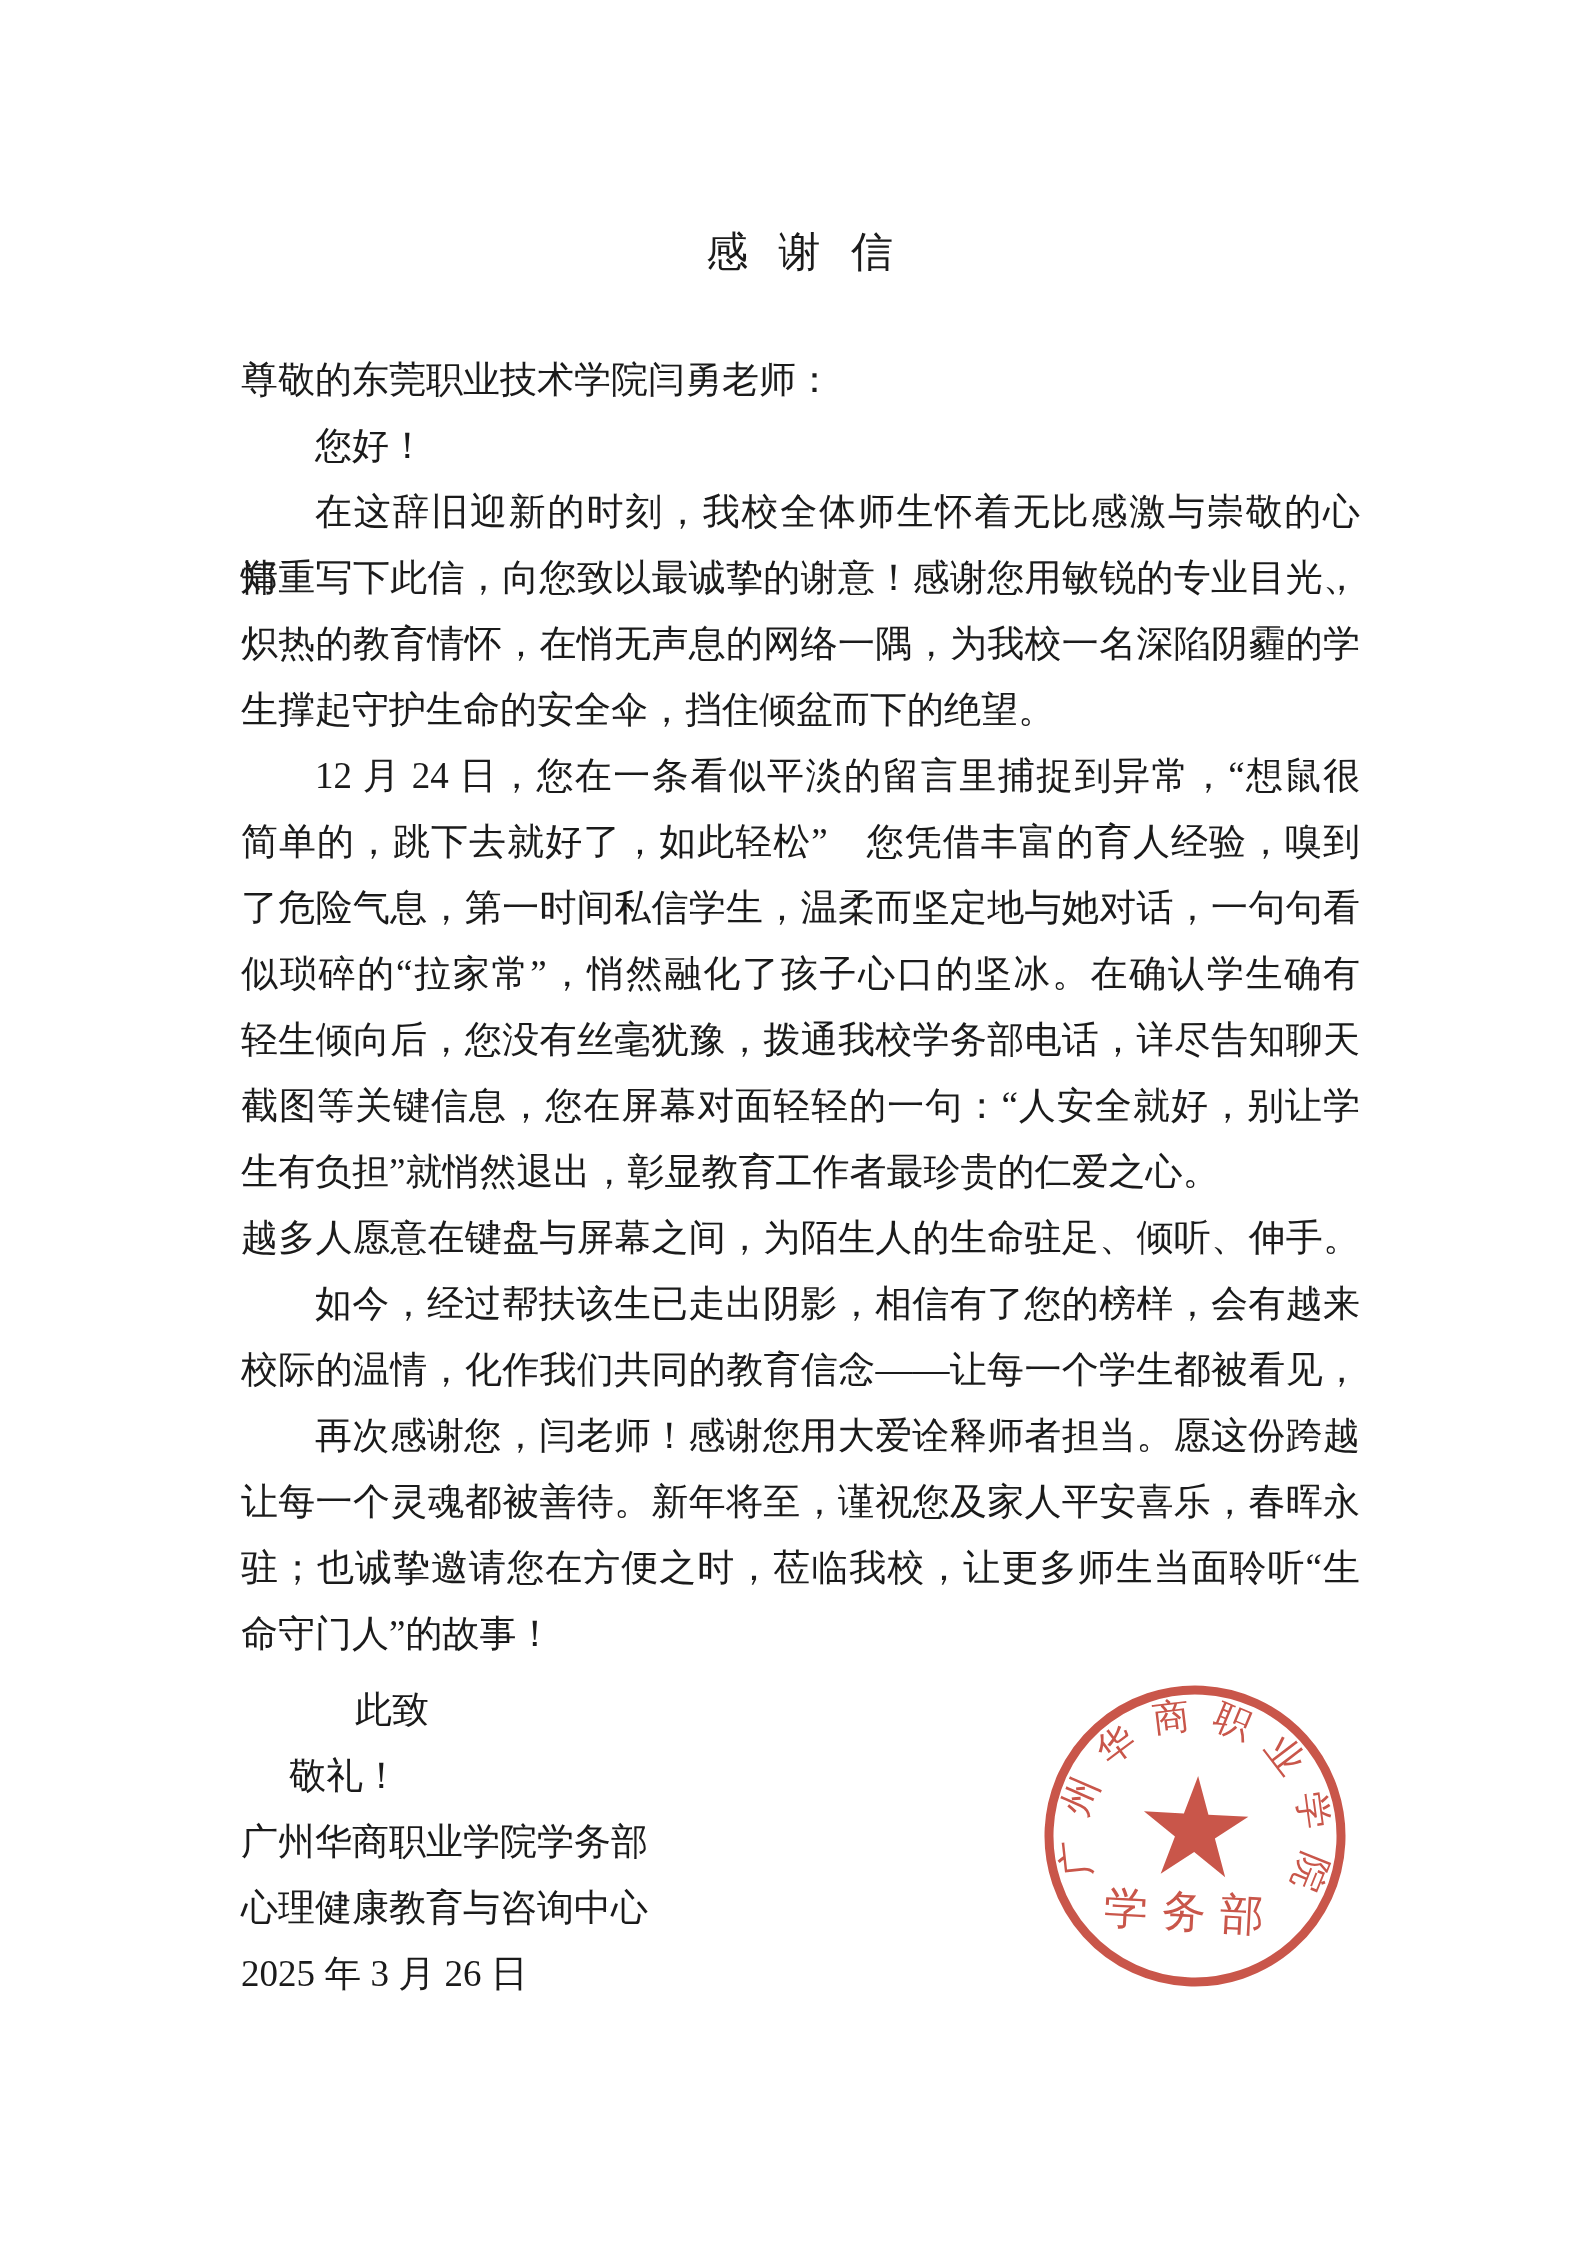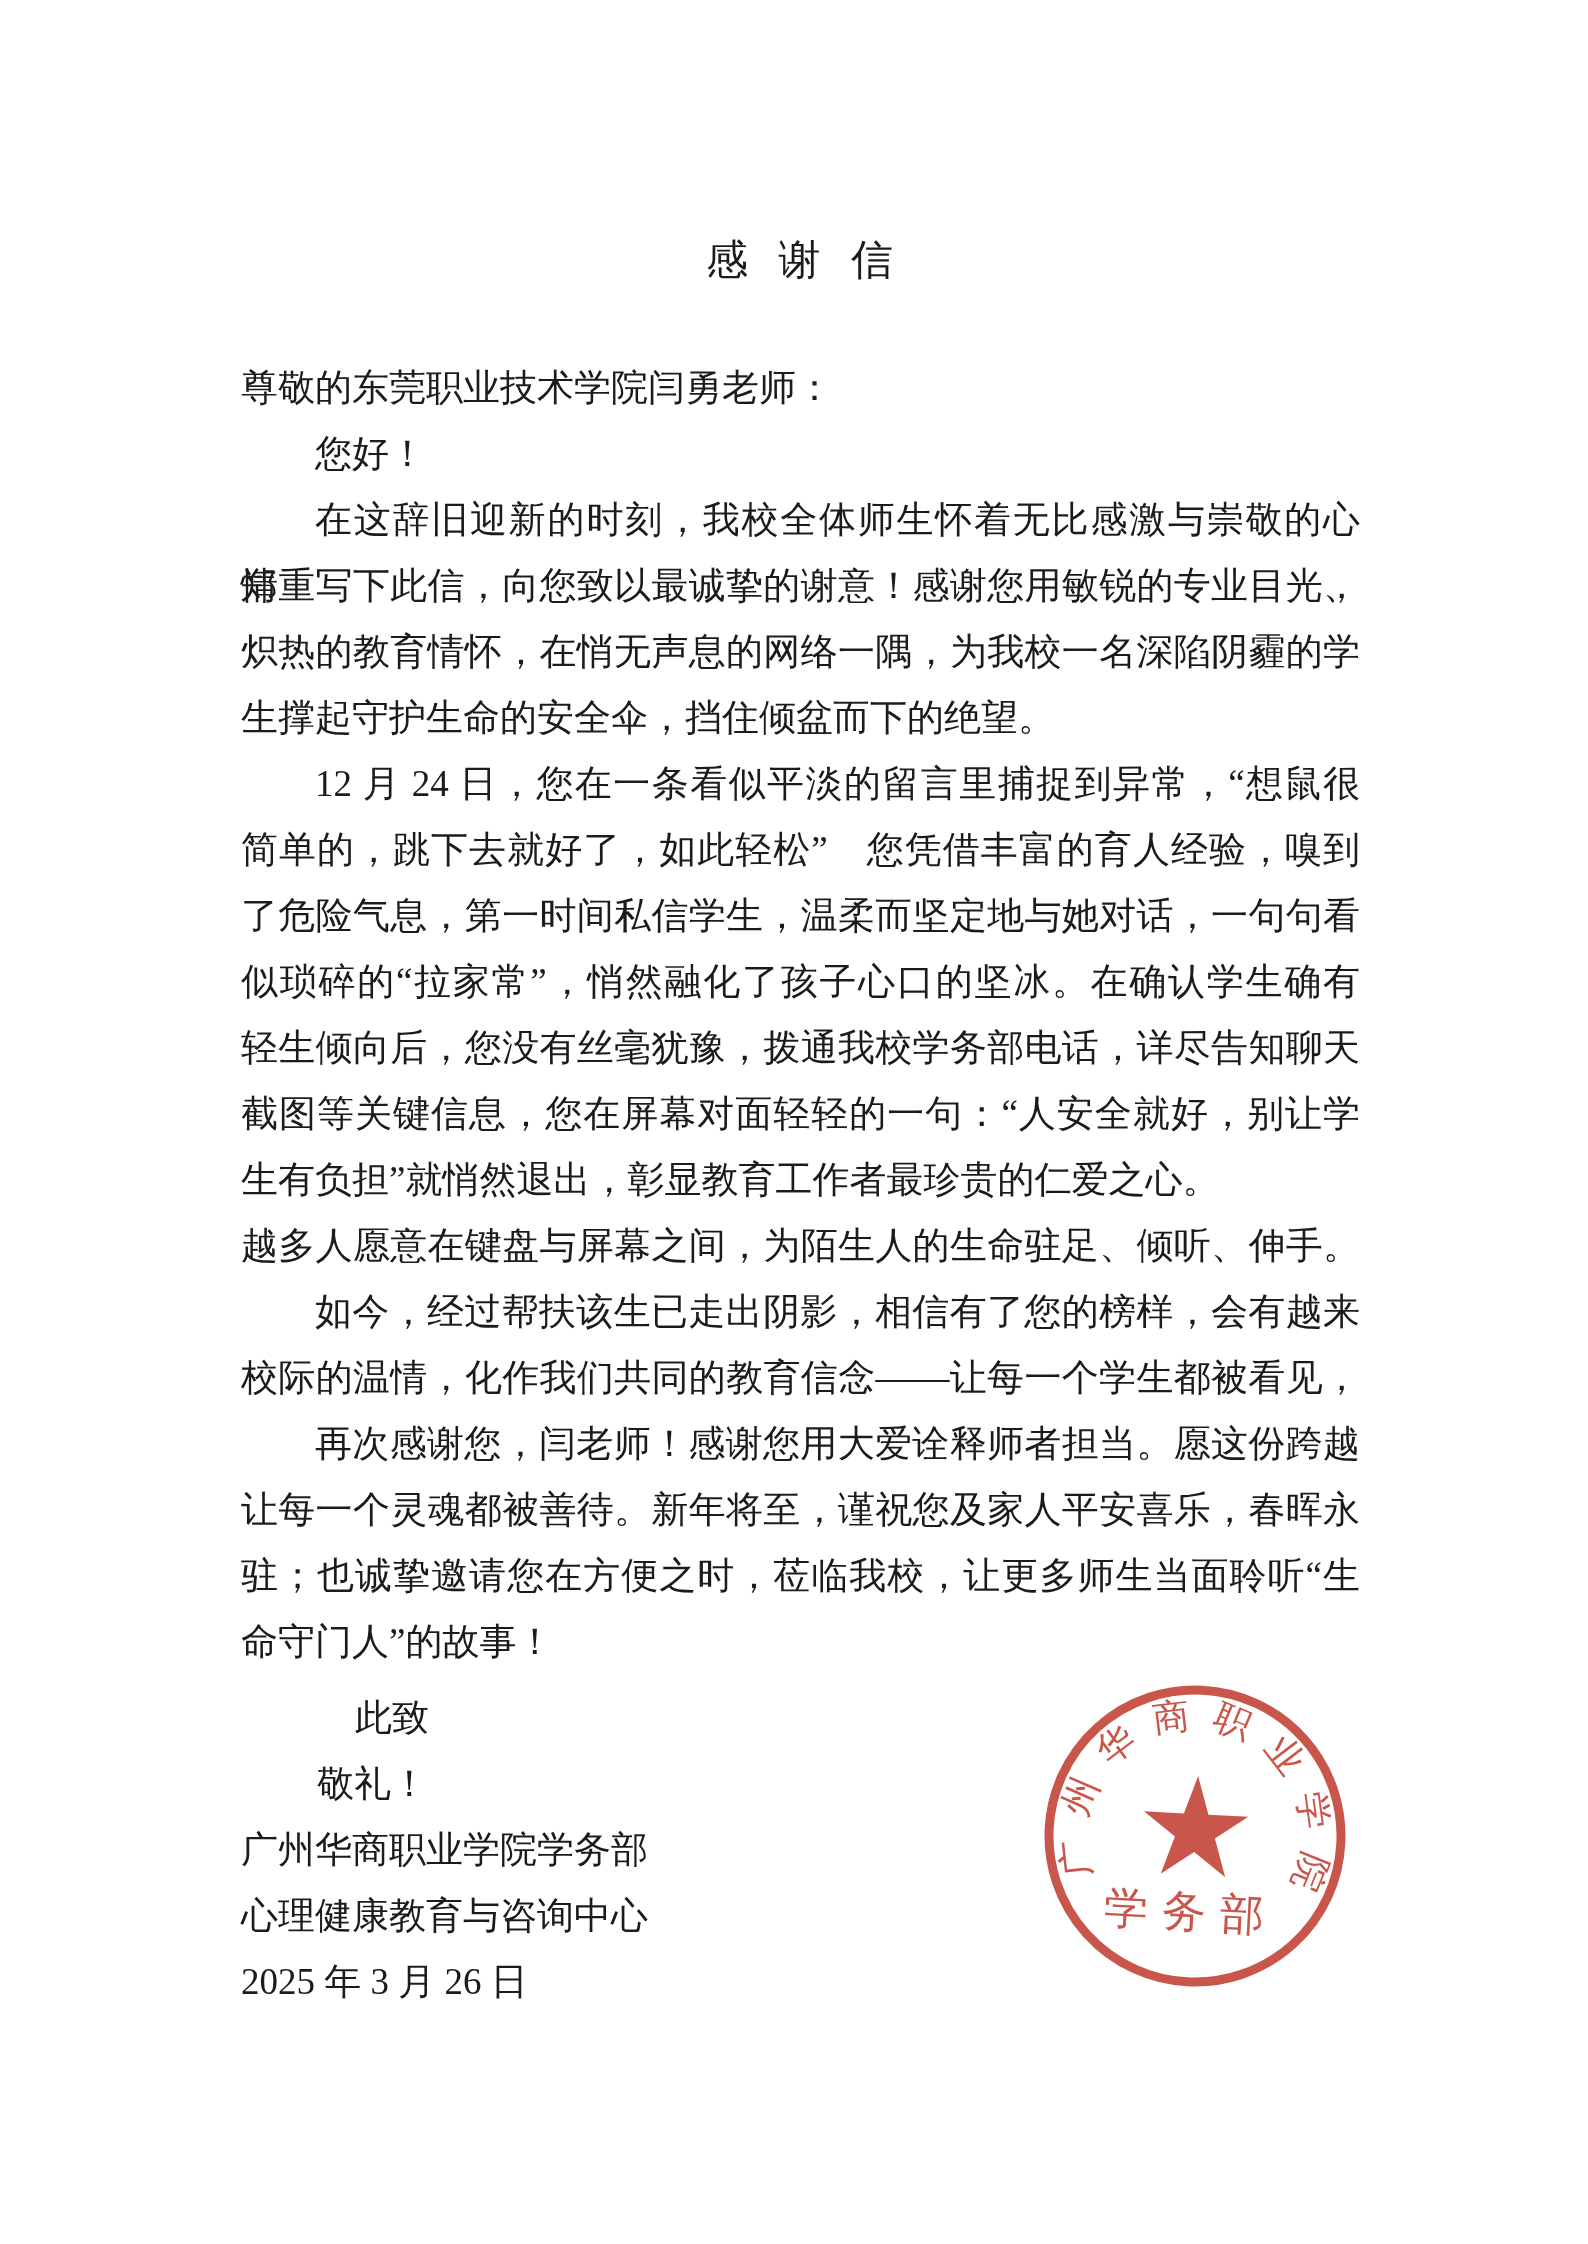--- a/index.html
+++ b/index.html
@@ -5,21 +5,21 @@
   html,body { margin:0; padding:0; background:#ffffff; }
   .page {
     position:relative;
     width:1588px; height:2244px;
     background:#ffffff;
     font-family:"Liberation Serif","DejaVu Serif",serif;
     color:#1b1b1b;
     overflow:hidden;
   }
   .doc {
-    position:absolute; left:241px; top:16px; width:1119px; z-index:1;
+    position:absolute; left:241px; top:8px; width:1119px; z-index:1;
   }
   .title {
     margin-top:221px;
     height:46px; line-height:46px;
     text-align:center;
     font-size:42px;
     word-spacing:16px;
     letter-spacing:2px;
   }
   .body-lines { margin-top:72px; }
@@ -29,21 +29,21 @@
     white-space:nowrap;
   }
   .fill {
     white-space:normal;
     text-align:justify;
     text-align-last:justify;
     text-justify:distribute;
   }
   .indent { text-indent:74px; }
   .cizhi { margin-top:10px; margin-left:114px; }
-  .jingli { margin-left:76px; }
+  .jingli { margin-left:48px; }
   .sig  { text-align:left; }
   .sig-1 { margin-right:-8px; }
   .sig-2 { margin-right:8px; }
   .sig-date { margin-right:17px; }
   .stamp {
     position:absolute;
     left:1040px; top:1681px;
     width:310px; height:310px;
     z-index:0;
     opacity:0.85;

